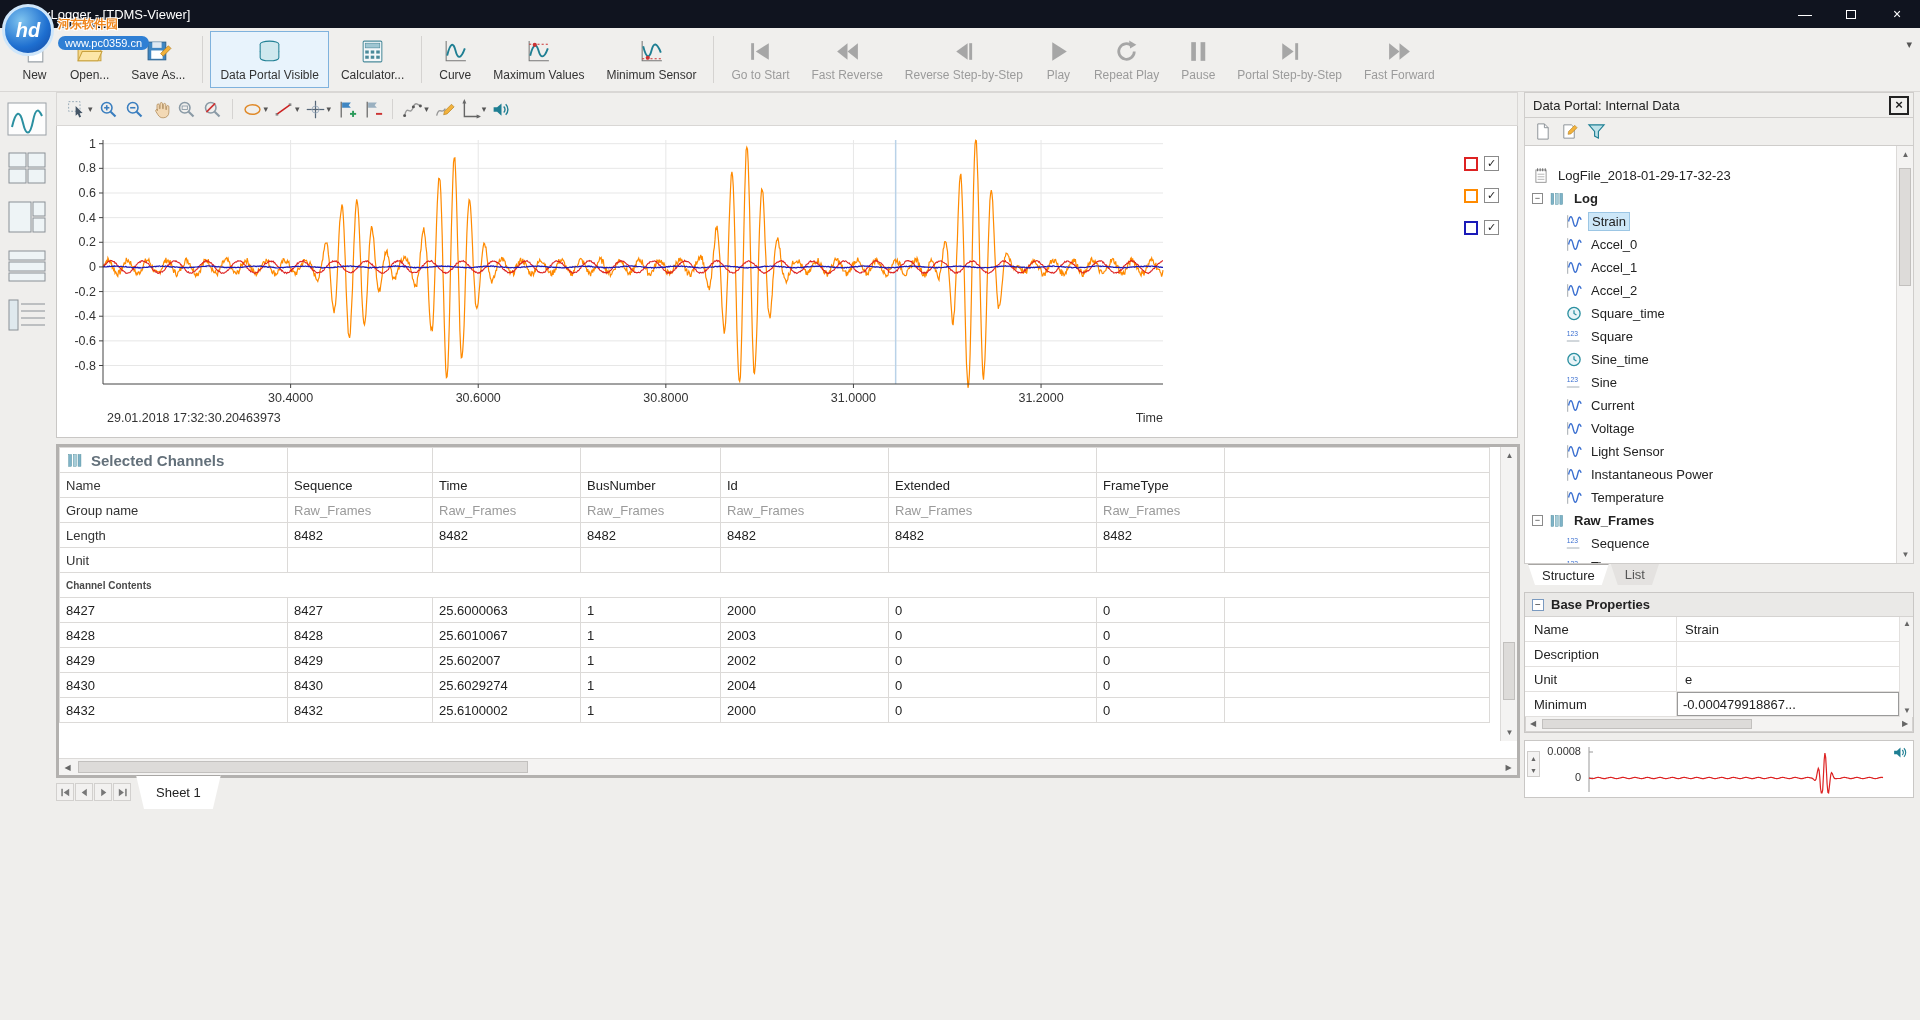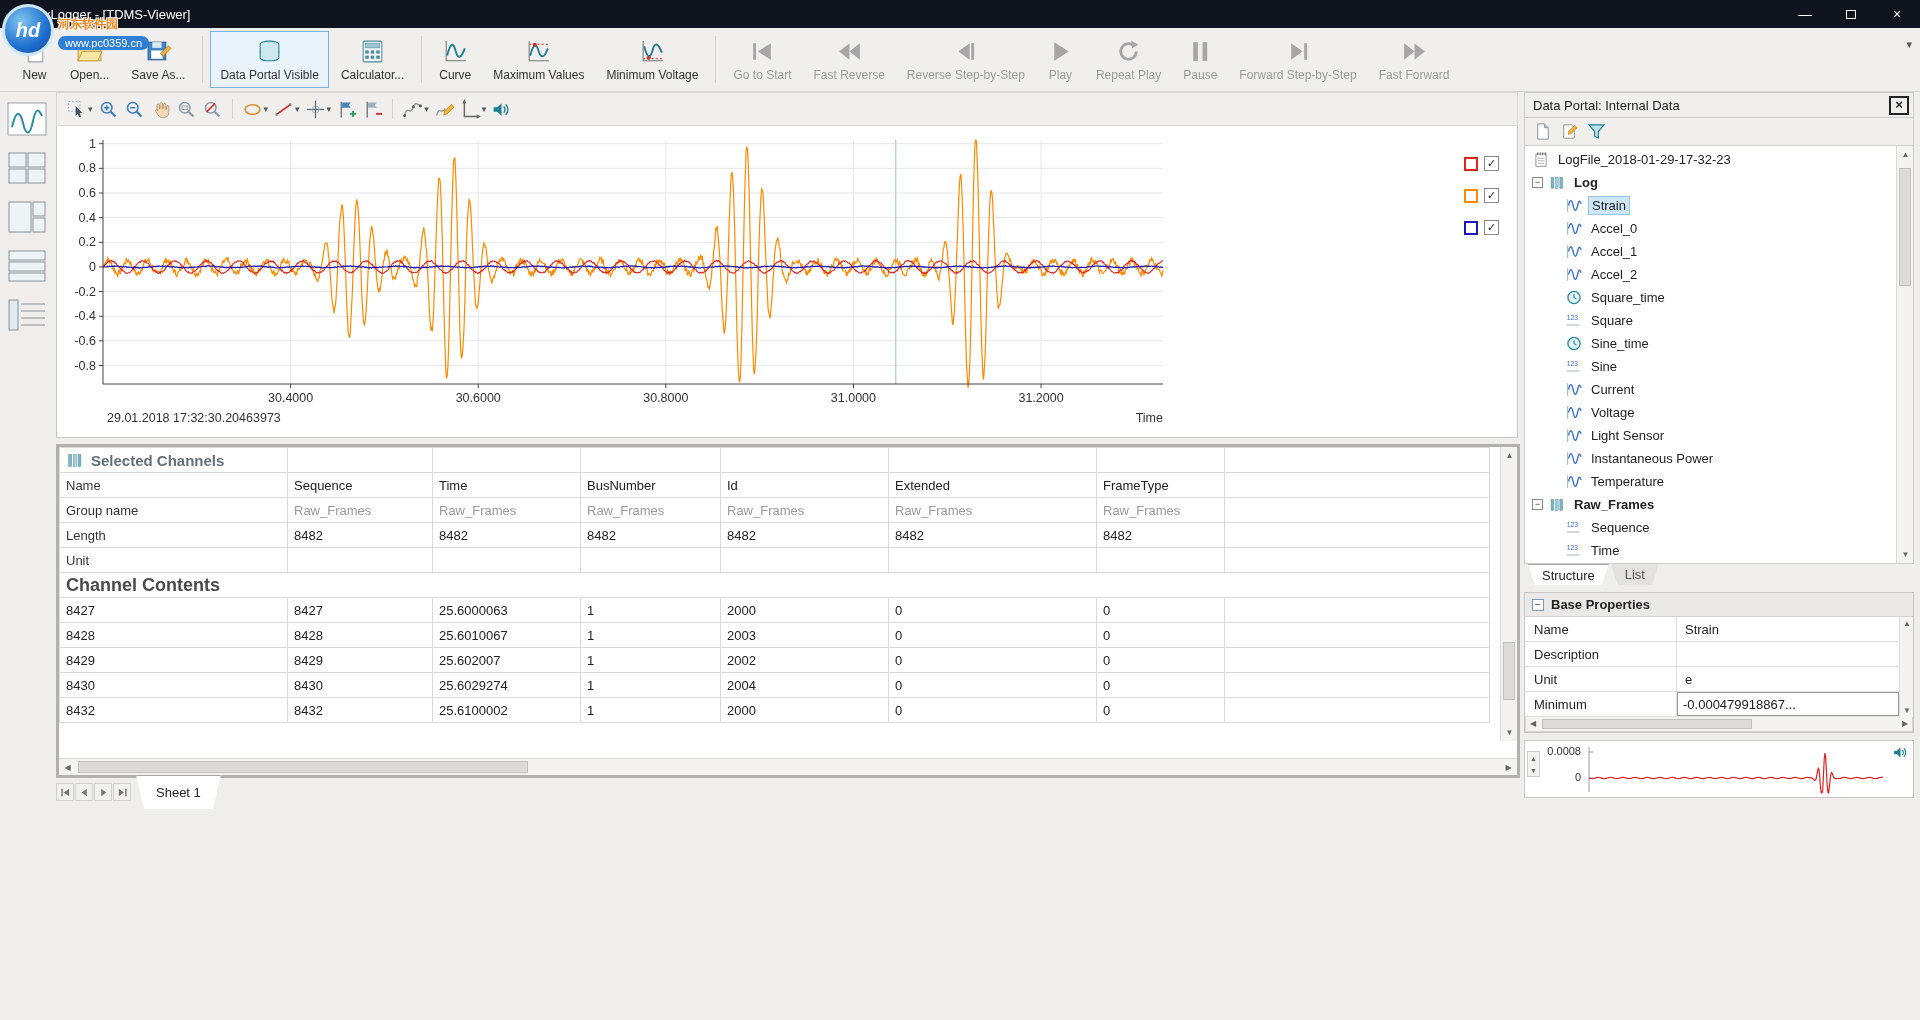--- a/index.html
+++ b/index.html
@@ -56,41 +56,41 @@
 
 
 .table-panel{position:absolute;left:56px;top:444px;width:1464px;height:334px;background:#fff;border:3px solid #b3b1af;}
 .sc-table{border-collapse:collapse;table-layout:fixed;font-size:13px;width:1430px;}
 .sc-table td{border:1px solid #dcdad8;height:25px;padding:1px 6px;overflow:hidden;white-space:nowrap;}
 .sc-title-cell{height:30px;}
 .sc-title{display:flex;align-items:center;gap:7px;font-size:15px;font-weight:bold;color:#63707a;}
 .sc-title .ticon{width:18px;height:18px;}
 .lbl{color:#333;}
 .gray{color:#9a9a9a;}
-.contents-title{font-size:18px;font-weight:bold;color:#4a4a4a;}
+.contents-title{font-size:10px;font-weight:bold;color:#4a4a4a;}
 .vscroll{position:absolute;right:0;top:0;width:17px;height:294px;background:#f4f3f2;border-left:1px solid #dcdad8;}
 .hscroll{position:absolute;left:0;bottom:0;height:17px;right:0;background:#f4f3f2;border-top:1px solid #dcdad8;}
 .scroll-arrow{position:absolute;width:17px;height:17px;font-size:8px;color:#666;display:flex;align-items:center;justify-content:center;}
 .thumb{position:absolute;background:#dddbd9;border:1px solid #c2c0be;}
 
 .sheet-bar{position:absolute;left:56px;top:781px;width:1464px;height:22px;display:flex;align-items:center;gap:1px;}
 .nav-btn{width:18px;height:18px;display:flex;align-items:center;justify-content:center;background:#f2f1f0;border:1px solid #d2d0ce;}
 .nav-btn .ticon{width:13px;height:13px;}
 .sheet-tab{height:34px;margin-left:4px;padding:0 20px;background:#fff;display:flex;align-items:center;font-size:13px;clip-path:polygon(0 0,100% 0,calc(100% - 8px) 100%,8px 100%);border-top:1px solid #a8a6a4;}
 
 
 .right-panel{position:absolute;left:1524px;top:92px;width:390px;}
 .portal-header{height:26px;background:#f0efed;border:1px solid #cfcdcb;display:flex;align-items:center;padding:0 4px 0 8px;font-size:13px;}
 .portal-close{margin-left:auto;width:20px;height:19px;border:2px solid #222;color:#222;font-weight:bold;font-size:13px;line-height:14px;text-align:center;}
 .portal-toolbar{height:28px;background:#f0efed;border:1px solid #cfcdcb;border-top:none;display:flex;align-items:center;gap:8px;padding:0 8px;}
 .portal-toolbar .ticon{width:19px;height:19px;}
 .tree-box{position:relative;height:418px;background:#fff;border:1px solid #cfcdcb;border-top:none;overflow:hidden;}
 .tree-rows{position:absolute;left:0;top:2px;right:17px;}
 .tree-row{display:flex;align-items:center;height:23px;font-size:13px;white-space:nowrap;}
-.lv0{padding-left:7px;}.lv1{padding-left:7px;}.lv2{padding-left:40px;}
+.lv0{padding-left:7px;margin-top:16px;}.lv1{padding-left:7px;}.lv2{padding-left:40px;}
 .expander{width:11px;height:11px;border:1px solid #8a8a8a;background:#fff;font-size:9px;line-height:9px;text-align:center;color:#333;margin-right:5px;flex:none;}
 .tree-row .ticon{width:18px;height:17px;margin-right:5px;flex:none;}
 .tree-label{padding:1px 3px;}
 .tree-label.selected{background:#cde7f8;border:1px solid #9cc6e4;}
 .bold{font-weight:bold;}
 .tree-scroll{position:absolute;right:0;top:0;bottom:0;width:17px;background:#f4f3f2;border-left:1px solid #dcdad8;}
 .portal-tabs{height:24px;display:flex;align-items:flex-start;padding-left:4px;background:#efeeec;gap:2px;}
 .ptab{height:21px;padding:0 14px;font-size:13px;display:flex;align-items:center;clip-path:polygon(0 0,100% 0,calc(100% - 7px) 100%,7px 100%);}
 .ptab.active{background:#fff;border-top:1px solid #a8a6a4;}
 .ptab.inactive{background:#e4e2e0;color:#555;}
@@ -219,21 +219,21 @@
     </div>
     <div class="tb-btn">
       <span class="ticon tb-icon">
           <svg viewBox="0 0 26 26">
             <path d="M4 3v19h19" fill="none" stroke="#777"></path>
             <line x1="4" y1="20" x2="23" y2="20" stroke="#c33" stroke-dasharray="2 2"></line>
             <path d="M5 8c3 12 6 12 8 4s5-8 9 2" fill="none" stroke="#1f7f93" stroke-width="1.8"></path>
             <circle cx="9.4" cy="19" r="2" fill="#c33"></circle>
           </svg>
         </span>
-      <span class="tb-label">Minimum Voltage</span>
+      <span class="tb-label">Minimum Sensor</span>
     </div>
     <div class="tb-sep"></div>
     <div class="tb-btn disabled">
       <span class="ticon tb-icon">
           <svg viewBox="0 0 26 26">
             <rect x="4" y="5" width="2.8" height="16" fill="#a6a6a6"></rect>
             <polygon points="21,5 21,21 8.5,13" fill="#a6a6a6"></polygon>
           </svg>
         </span>
       <span class="tb-label">Go to Start</span>
@@ -282,21 +282,21 @@
         </span>
       <span class="tb-label">Pause</span>
     </div>
     <div class="tb-btn disabled">
       <span class="ticon tb-icon">
           <svg viewBox="0 0 26 26">
             <polygon points="6,5 17,13 6,21" fill="#a6a6a6"></polygon>
             <rect x="18.5" y="5" width="2.8" height="16" fill="#a6a6a6"></rect>
           </svg>
         </span>
-      <span class="tb-label">Forward Step-by-Step</span>
+      <span class="tb-label">Portal Step-by-Step</span>
     </div>
     <div class="tb-btn disabled">
       <span class="ticon tb-icon">
           <svg viewBox="0 0 26 26">
             <polygon points="3,5 13,13 3,21" fill="#a6a6a6"></polygon>
             <polygon points="13,5 23,13 13,21" fill="#a6a6a6"></polygon>
           </svg>
         </span>
       <span class="tb-label">Fast Forward</span>
     </div>

